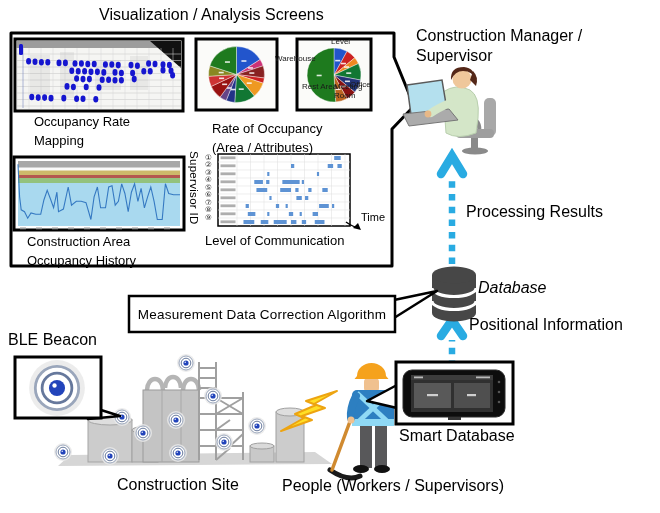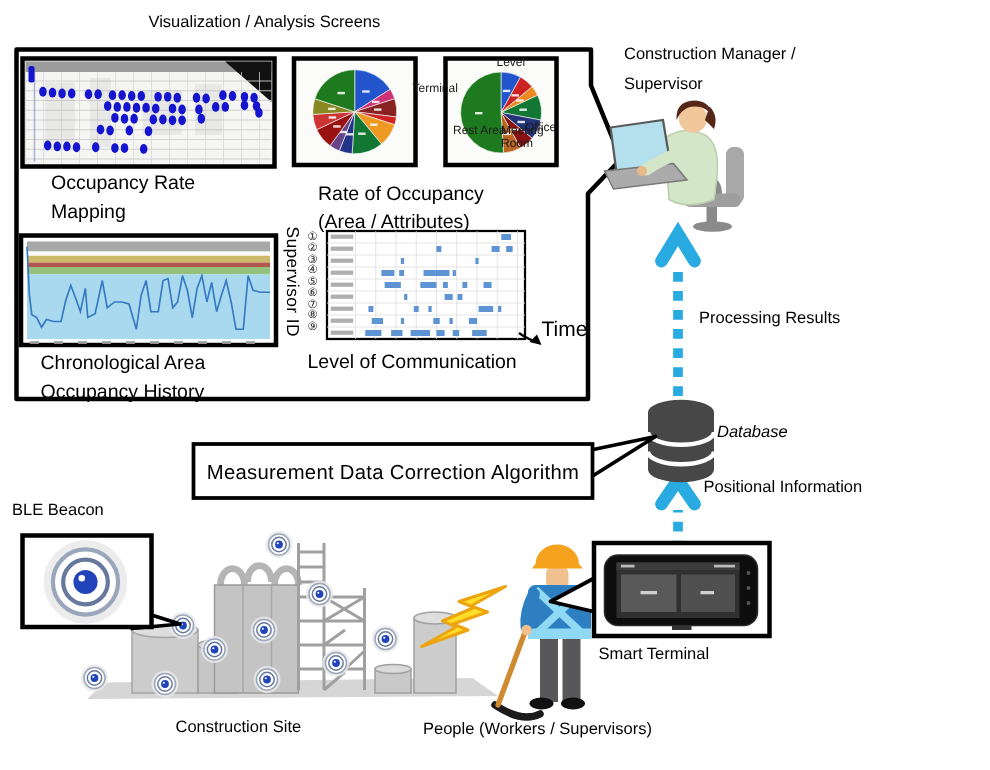--- a/index.html
+++ b/index.html
@@ -1,29 +1,29 @@
 <!DOCTYPE html>
 <html><head>
 <meta charset="utf-8">
 <style>
   html,body{margin:0;padding:0;background:#fff;}
   .stage{position:relative;width:660px;height:513px;background:#fff;overflow:hidden;
          font-family:"Liberation Sans",sans-serif;color:#000;}
   svg{position:absolute;left:0;top:0;}
   .lbl{position:absolute;white-space:pre-line;line-height:19px;font-size:13px;color:#000;}
-  .lbl.big{font-size:11px;line-height:20px;}
+  .lbl.big{font-size:16px;line-height:20px;}
   .lbl.tiny{font-size:8px;line-height:8.5px;color:#1a1a1a;}
   .algo-box{position:absolute;left:129px;top:296px;width:266px;height:36px;
             display:flex;align-items:center;justify-content:center;
             font-size:13.5px;text-align:center;letter-spacing:.2px;}
   .supervisor-id{position:absolute;left:188px;top:151px;height:84px;
                  writing-mode:vertical-rl;font-size:11.5px;letter-spacing:.3px;}
   .row-ids{position:absolute;left:205px;top:154px;font-size:7.6px;line-height:7.45px;
            white-space:pre-line;color:#222;}
-  .time-lbl{position:absolute;left:361px;top:211px;font-size:14px;}
+  .time-lbl{position:absolute;left:361px;top:211px;font-size:11px;}
 </style>
 </head>
 <body>
 
 <div class="stage">
 
 <svg id="gfx" width="660" height="513" viewBox="0 0 660 513">
 
   <polygon points="11,33 394,33 394,57 414,106 392,129 392,266 11,266" fill="#ffffff" stroke="#000" stroke-width="3" stroke-linejoin="round"></polygon>
 
@@ -450,42 +450,42 @@
 </svg>
 
 <div class="lbl big" style="left:99px;top:5px;">Visualization / Analysis Screens</div>
 
 <div class="lbl" style="left:34px;top:112px;">Occupancy Rate
 Mapping</div>
 
 <div class="lbl" style="left:212px;top:119px;">Rate of Occupancy
 (Area / Attributes)</div>
 
-<div class="lbl" style="left:27px;top:232px;">Chronological Area
+<div class="lbl" style="left:27px;top:232px;">Construction Area
 Occupancy History</div>
 
 <div class="lbl" style="left:205px;top:231px;">Level of Communication</div>
 
 <div class="supervisor-id">Supervisor ID</div>
 
 <div class="row-ids">①
 ②
 ③
 ④
 ⑤
 ⑥
 ⑦
 ⑧
 ⑨</div>
 
 <div class="time-lbl">Time</div>
 
 <div class="lbl tiny" style="left:331px;top:38px;">Level</div>
 <div class="lbl tiny" style="left:350px;top:61px;margin-top:20px;">Office</div>
-<div class="lbl tiny" style="left:275px;top:55px;">Terminal</div>
+<div class="lbl tiny" style="left:275px;top:55px;">Warehouse</div>
 <div class="lbl tiny" style="left:302px;top:83px;">Rest Area</div>
 <div class="lbl tiny" style="left:334px;top:83px;">Meeting
 Room</div>
 
 <div class="lbl big" style="left:416px;top:26px;">Construction Manager /
 Supervisor</div>
 
 <div class="lbl big" style="left:466px;top:202px;">Processing Results</div>
 
 <div class="lbl big" style="left:478px;top:278px;font-style:italic;">Database</div>
@@ -493,15 +493,15 @@
 <div class="algo-box">Measurement Data Correction Algorithm</div>
 
 <div class="lbl big" style="left:469px;top:315px;">Positional Information</div>
 
 <div class="lbl big" style="left:117px;top:475px;">Construction Site</div>
 
 <div class="lbl big" style="left:8px;top:330px;">BLE Beacon</div>
 
 <div class="lbl big" style="left:282px;top:476px;">People (Workers / Supervisors)</div>
 
-<div class="lbl big" style="left:399px;top:426px;">Smart Terminal</div>
+<div class="lbl big" style="left:399px;top:426px;">Smart Database</div>
 
 </div>
 
 </body></html>

